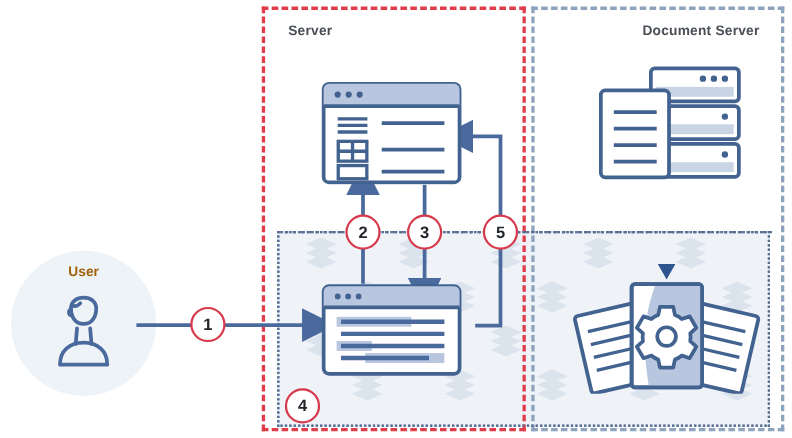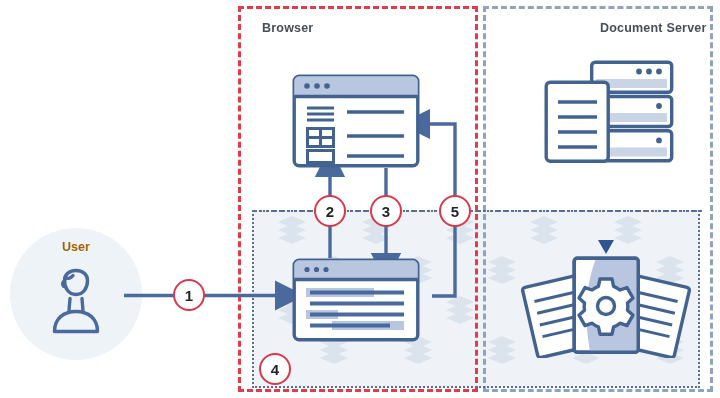--- a/index.html
+++ b/index.html
@@ -21,21 +21,21 @@
   }
   .zone-server{
     position:absolute;left:483px;top:6px;width:230px;height:386px;
     border:3px dashed #8ea3bd;box-sizing:border-box;background:transparent;
   }
   .zone-label{
     position:absolute;font-size:12.5px;font-weight:bold;color:#4a4f56;
     letter-spacing:.2px;white-space:nowrap;
   }
   .lbl-browser{left:262px;top:21px;}
-  .lbl-server{left:600px;top:21px;}
+  .lbl-server{left:584px;top:21px;}
 
   .zone-inner{
     position:absolute;left:252px;top:210px;width:448px;height:178px;
     border:2px dotted #5a6f94;box-sizing:border-box;
     background:rgba(233,239,246,0.75);
   }
 
   
   .user-circle{
     position:absolute;left:10px;top:228px;width:132px;height:132px;
@@ -93,21 +93,21 @@
     <use href="#wm" x="152" y="126"></use>
     <use href="#wm" x="236" y="126"></use>
     <use href="#wm" x="320" y="126"></use>
     <use href="#wm" x="404" y="126"></use>
   </svg>
 
   <div class="zone-browser"></div>
   <div class="zone-server"></div>
   <div class="zone-inner" style="background:transparent;"></div>
 
-  <div class="zone-label lbl-browser">Browser</div>
+  <div class="zone-label lbl-browser">Server</div>
   <div class="zone-label lbl-server">Document Server</div>
 
   <div class="user-circle"></div>
   <div class="user-label">User</div>
   <svg class="user-icon" viewBox="0 0 60 66">
     <g fill="none" stroke="#4a6a9e" stroke-width="3.4" stroke-linejoin="round" stroke-linecap="round">
       <path d="M18.5,12.5 C18.5,6.2 23.6,2.5 30,2.5 C36.4,2.5 41.5,6.2 41.5,12.5
                C41.5,20 37.5,26.5 30,26.5 C22.5,26.5 18.5,20 18.5,12.5 Z"></path>
       <path d="M18.8,13.2 C17.0,13.6 16.2,15.2 16.8,16.8 C17.3,18.2 18.4,18.7 19.3,18.6"></path>
       <path d="M19.4,9.4 C22.0,11.2 25.2,10.0 27.0,7.6"></path>

